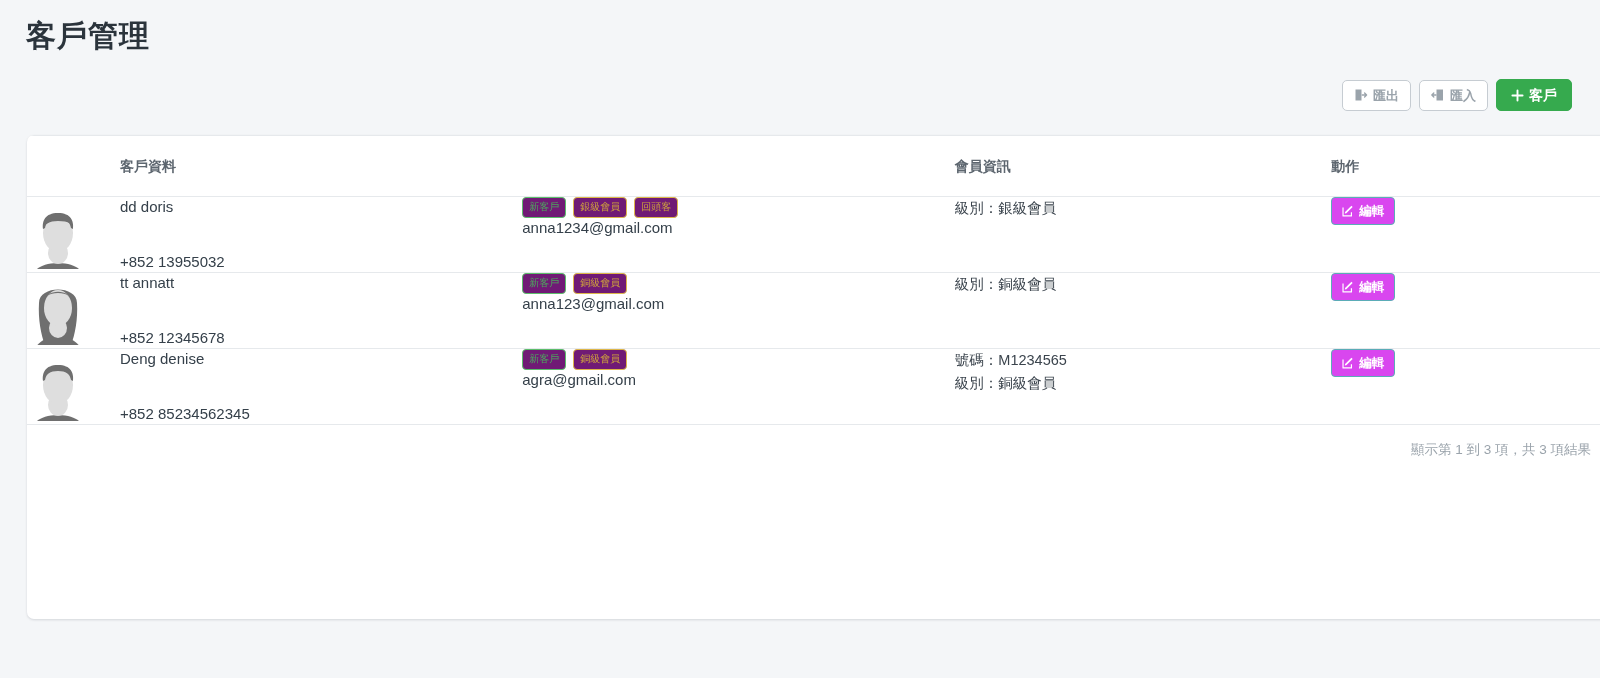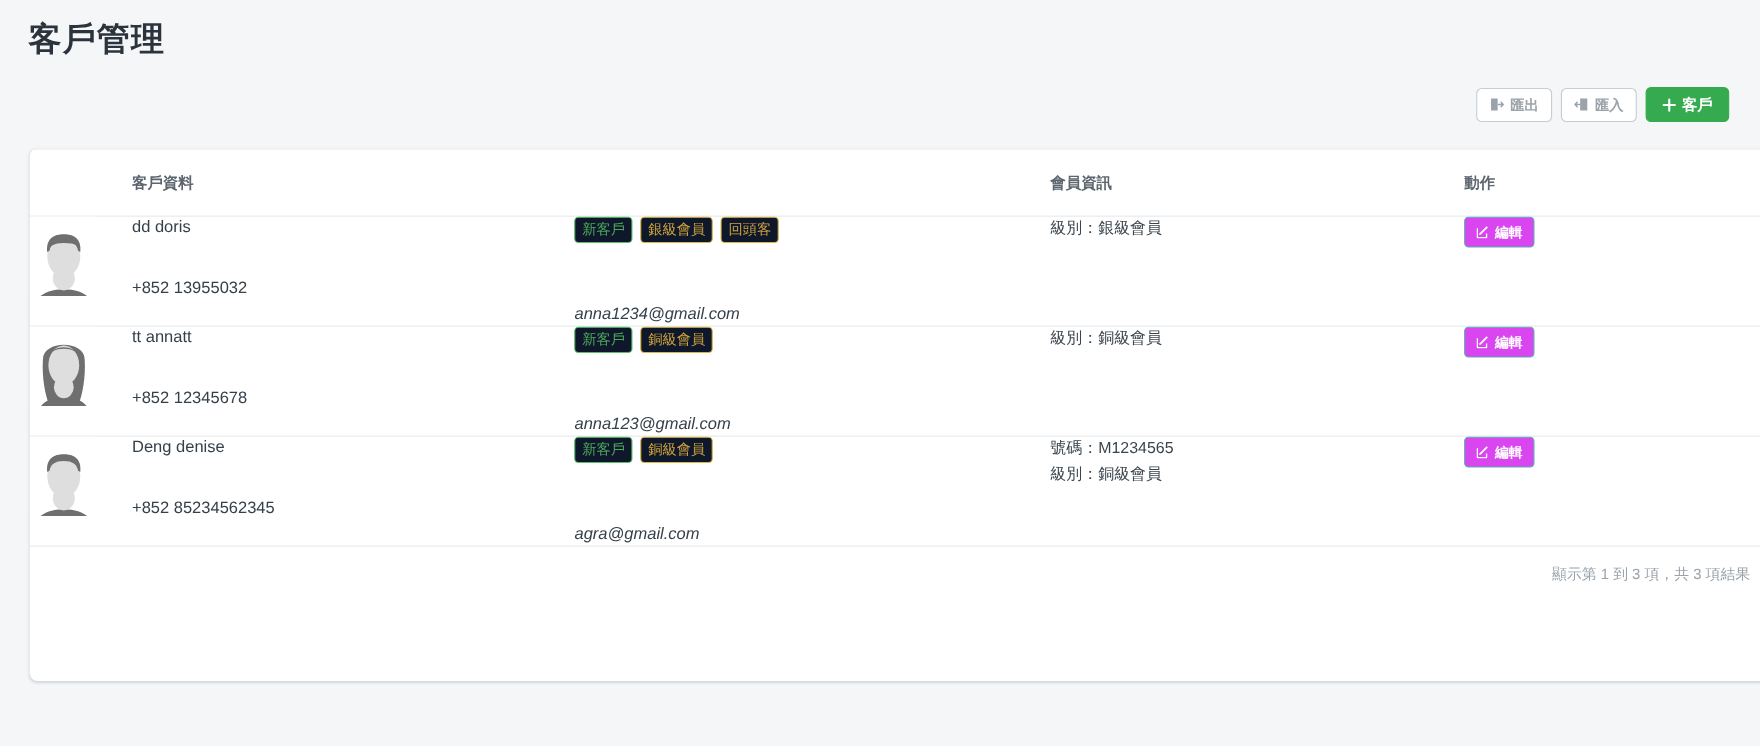--- a/index.html
+++ b/index.html
@@ -163,38 +163,36 @@
   }
   .cust-phone {
     font-size: 15px;
     color: #35404a;
     line-height: 20px;
   }
   .cust-email {
     font-size: 15px;
     color: #35404a;
     line-height: 20px;
-    margin-top: 55px;
-    font-style: italic;
   }
 
   .tags {
     display: flex;
     gap: 7px;
     align-items: center;
     flex-wrap: wrap;
   }
   .tag {
     display: inline-block;
-    font-size: 13px;
+    font-size: 10px;
     line-height: 1;
     padding: 4px 6px 5px 6px;
     border-radius: 4px;
     font-weight: normal;
-    background: #0f172a;
+    background: #701a75;
   }
   .tag-green  { border: 1px solid #5cbd6b; color: #4ca95c; }
   .tag-gold   { border: 1px solid #ddb64a; color: #cda23c; }
 
   .member-line {
     font-size: 14.5px;
     color: #3b444d;
     line-height: 23px;
   }
 

